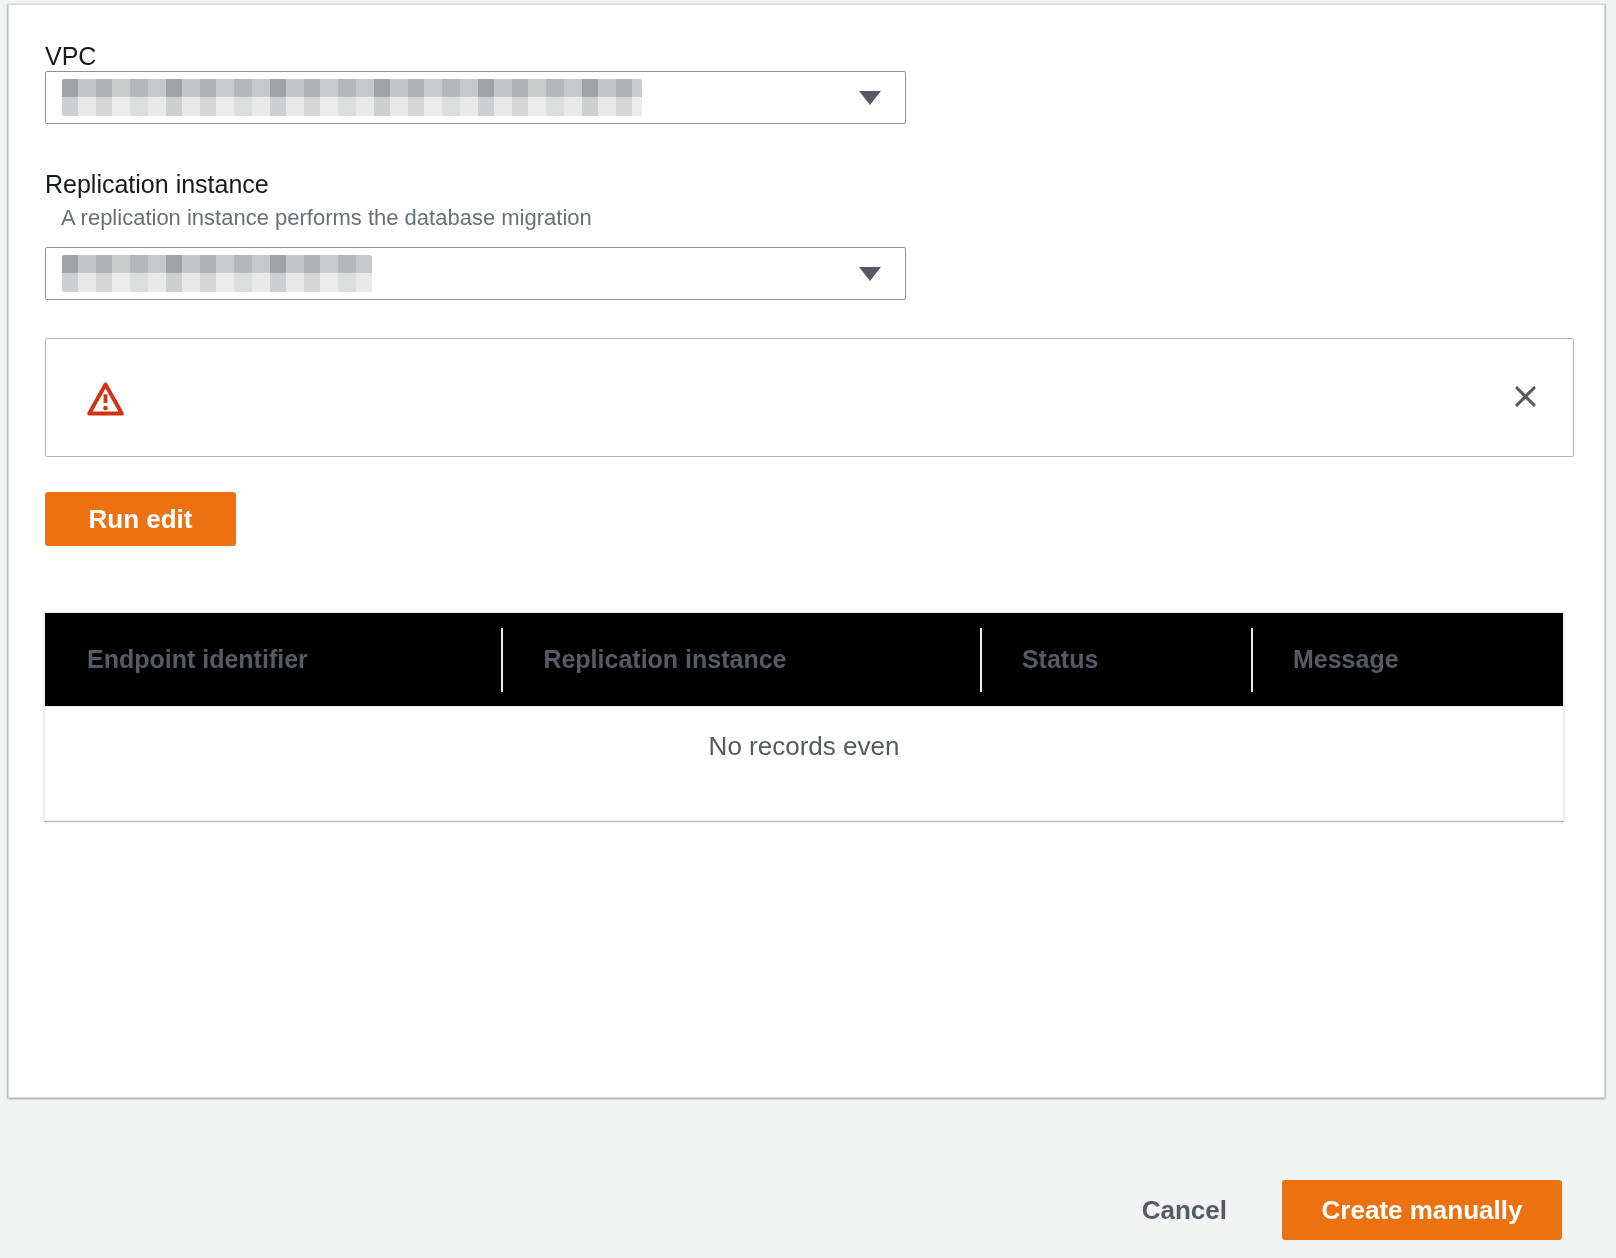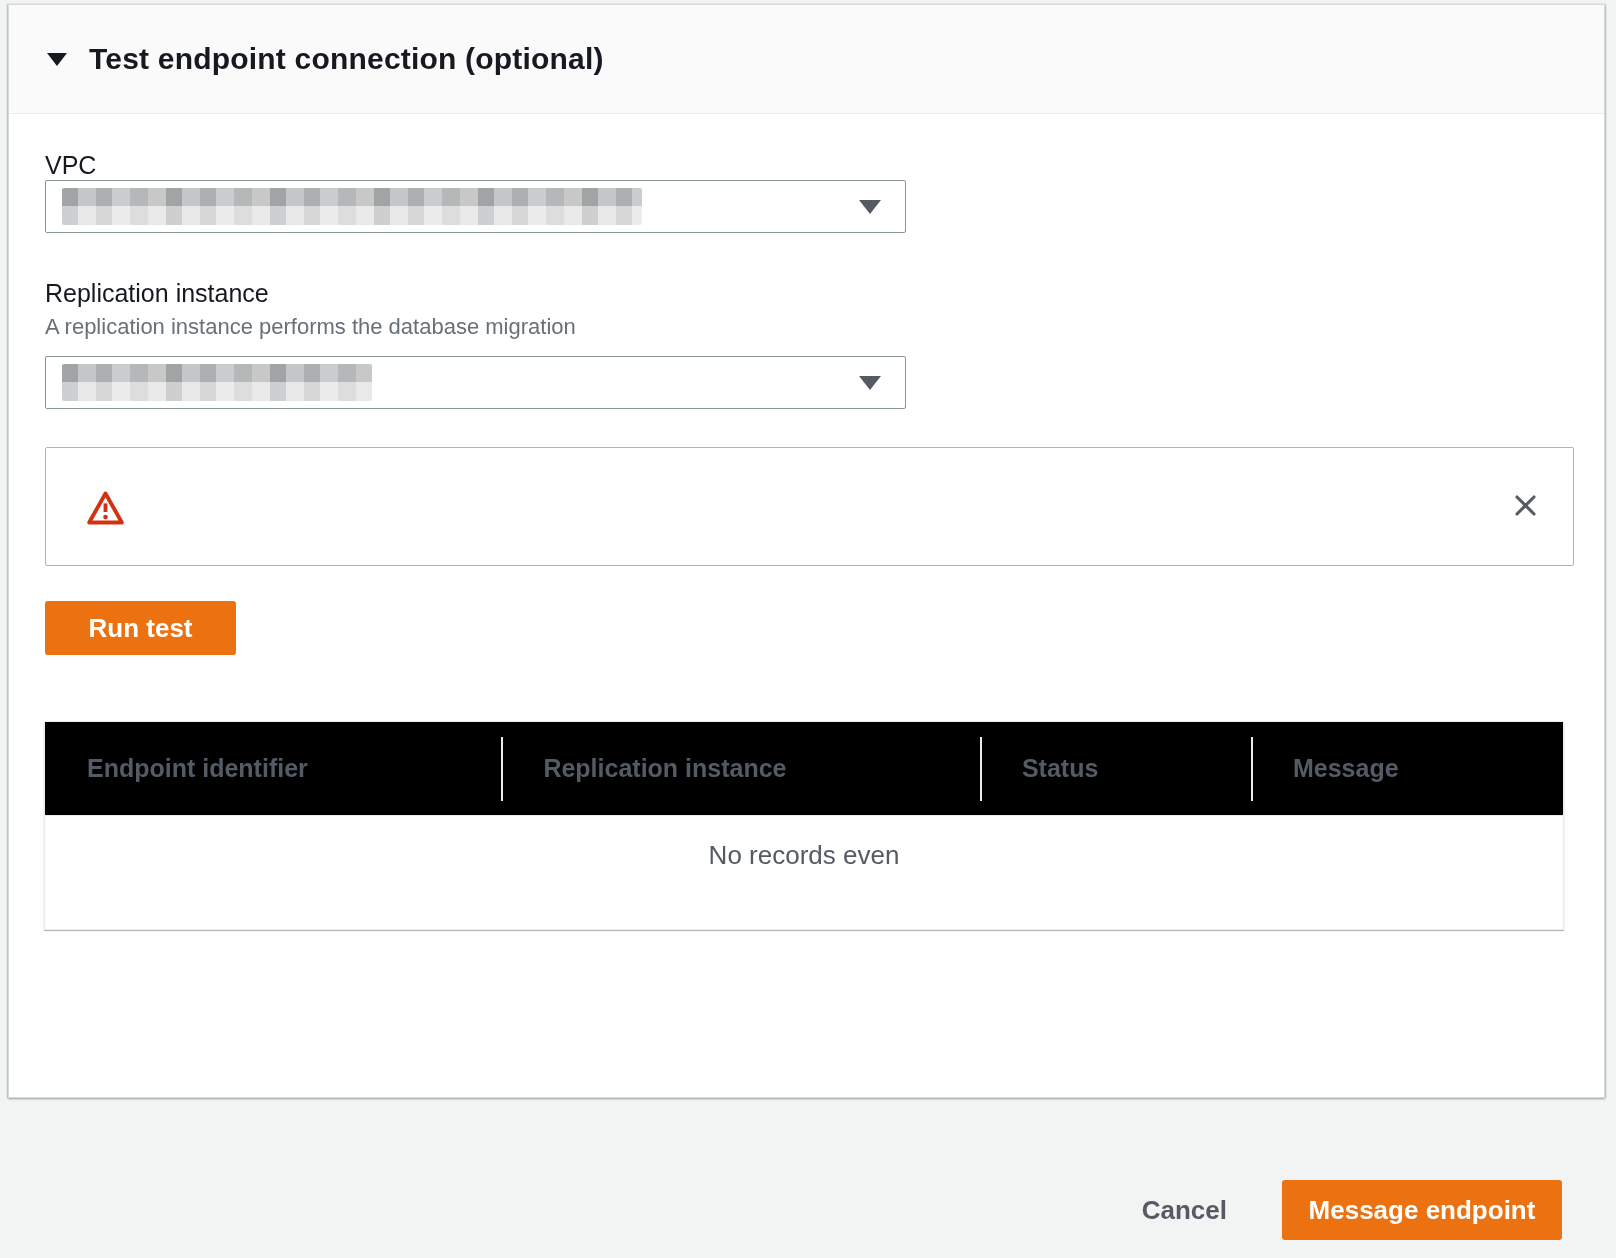--- a/index.html
+++ b/index.html
@@ -209,37 +209,33 @@
     justify-content:flex-end;
     align-items:center;
     padding:82px 54px 0 16px;
   }
 </style>
 </head>
 <body>
 
 <div class="card">
 
-  <div class="card-header">
-    <span class="caret-down"></span>
-    <span class="card-title">Test endpoint connection (optional)</span>
-  </div>
 
   <div class="card-body">
 
     <div class="field-label">VPC</div>
     <div class="select">
       <div class="redacted vpc"></div>
       <span class="select-arrow"></span>
     </div>
 
     <div class="gap-vpc"></div>
 
     <div class="field-label" style="margin-bottom:6px;">Replication instance</div>
-    <div class="field-desc" style="margin-top:2px;">A replication instance performs the database migration</div>
+    <div class="field-desc" style="margin-top:2px;margin-left:16px;">A replication instance performs the database migration</div>
     <div class="select">
       <div class="redacted repl"></div>
       <span class="select-arrow"></span>
     </div>
 
     <div class="gap-warn"></div>
 
     <div class="warning-box">
       <span class="warning-icon">
         <svg width="37" height="34" viewBox="0 0 24 22">
@@ -252,31 +248,31 @@
       </div>
       <button class="warning-close">
         <span>
           <svg width="31" height="31" viewBox="0 0 24 24">
             <path d="M5.4 5.4 L18.6 18.6 M18.6 5.4 L5.4 18.6" stroke="#545b64" stroke-width="2.4" stroke-linecap="round"></path>
           </svg>
         </span>
       </button>
     </div>
 
-    <button class="btn-primary run-test-btn">Run test</button>
+    <button class="btn-primary run-test-btn">Run edit</button>
 
     <div class="results-table">
       <div class="thead">
         <div class="th c0">Endpoint identifier</div>
         <div class="th c1">Replication instance</div>
         <div class="th c2">Status</div>
         <div class="th c3">Message</div>
       </div>
       <div class="tbody-empty">No records even</div>
     </div>
 
   </div>
 </div>
 
 <div class="footer">
   <button class="cancel-btn">Cancel</button>
-  <button class="btn-primary create-btn">Message endpoint</button>
+  <button class="btn-primary create-btn">Create manually</button>
 </div>
 
 </body></html>

